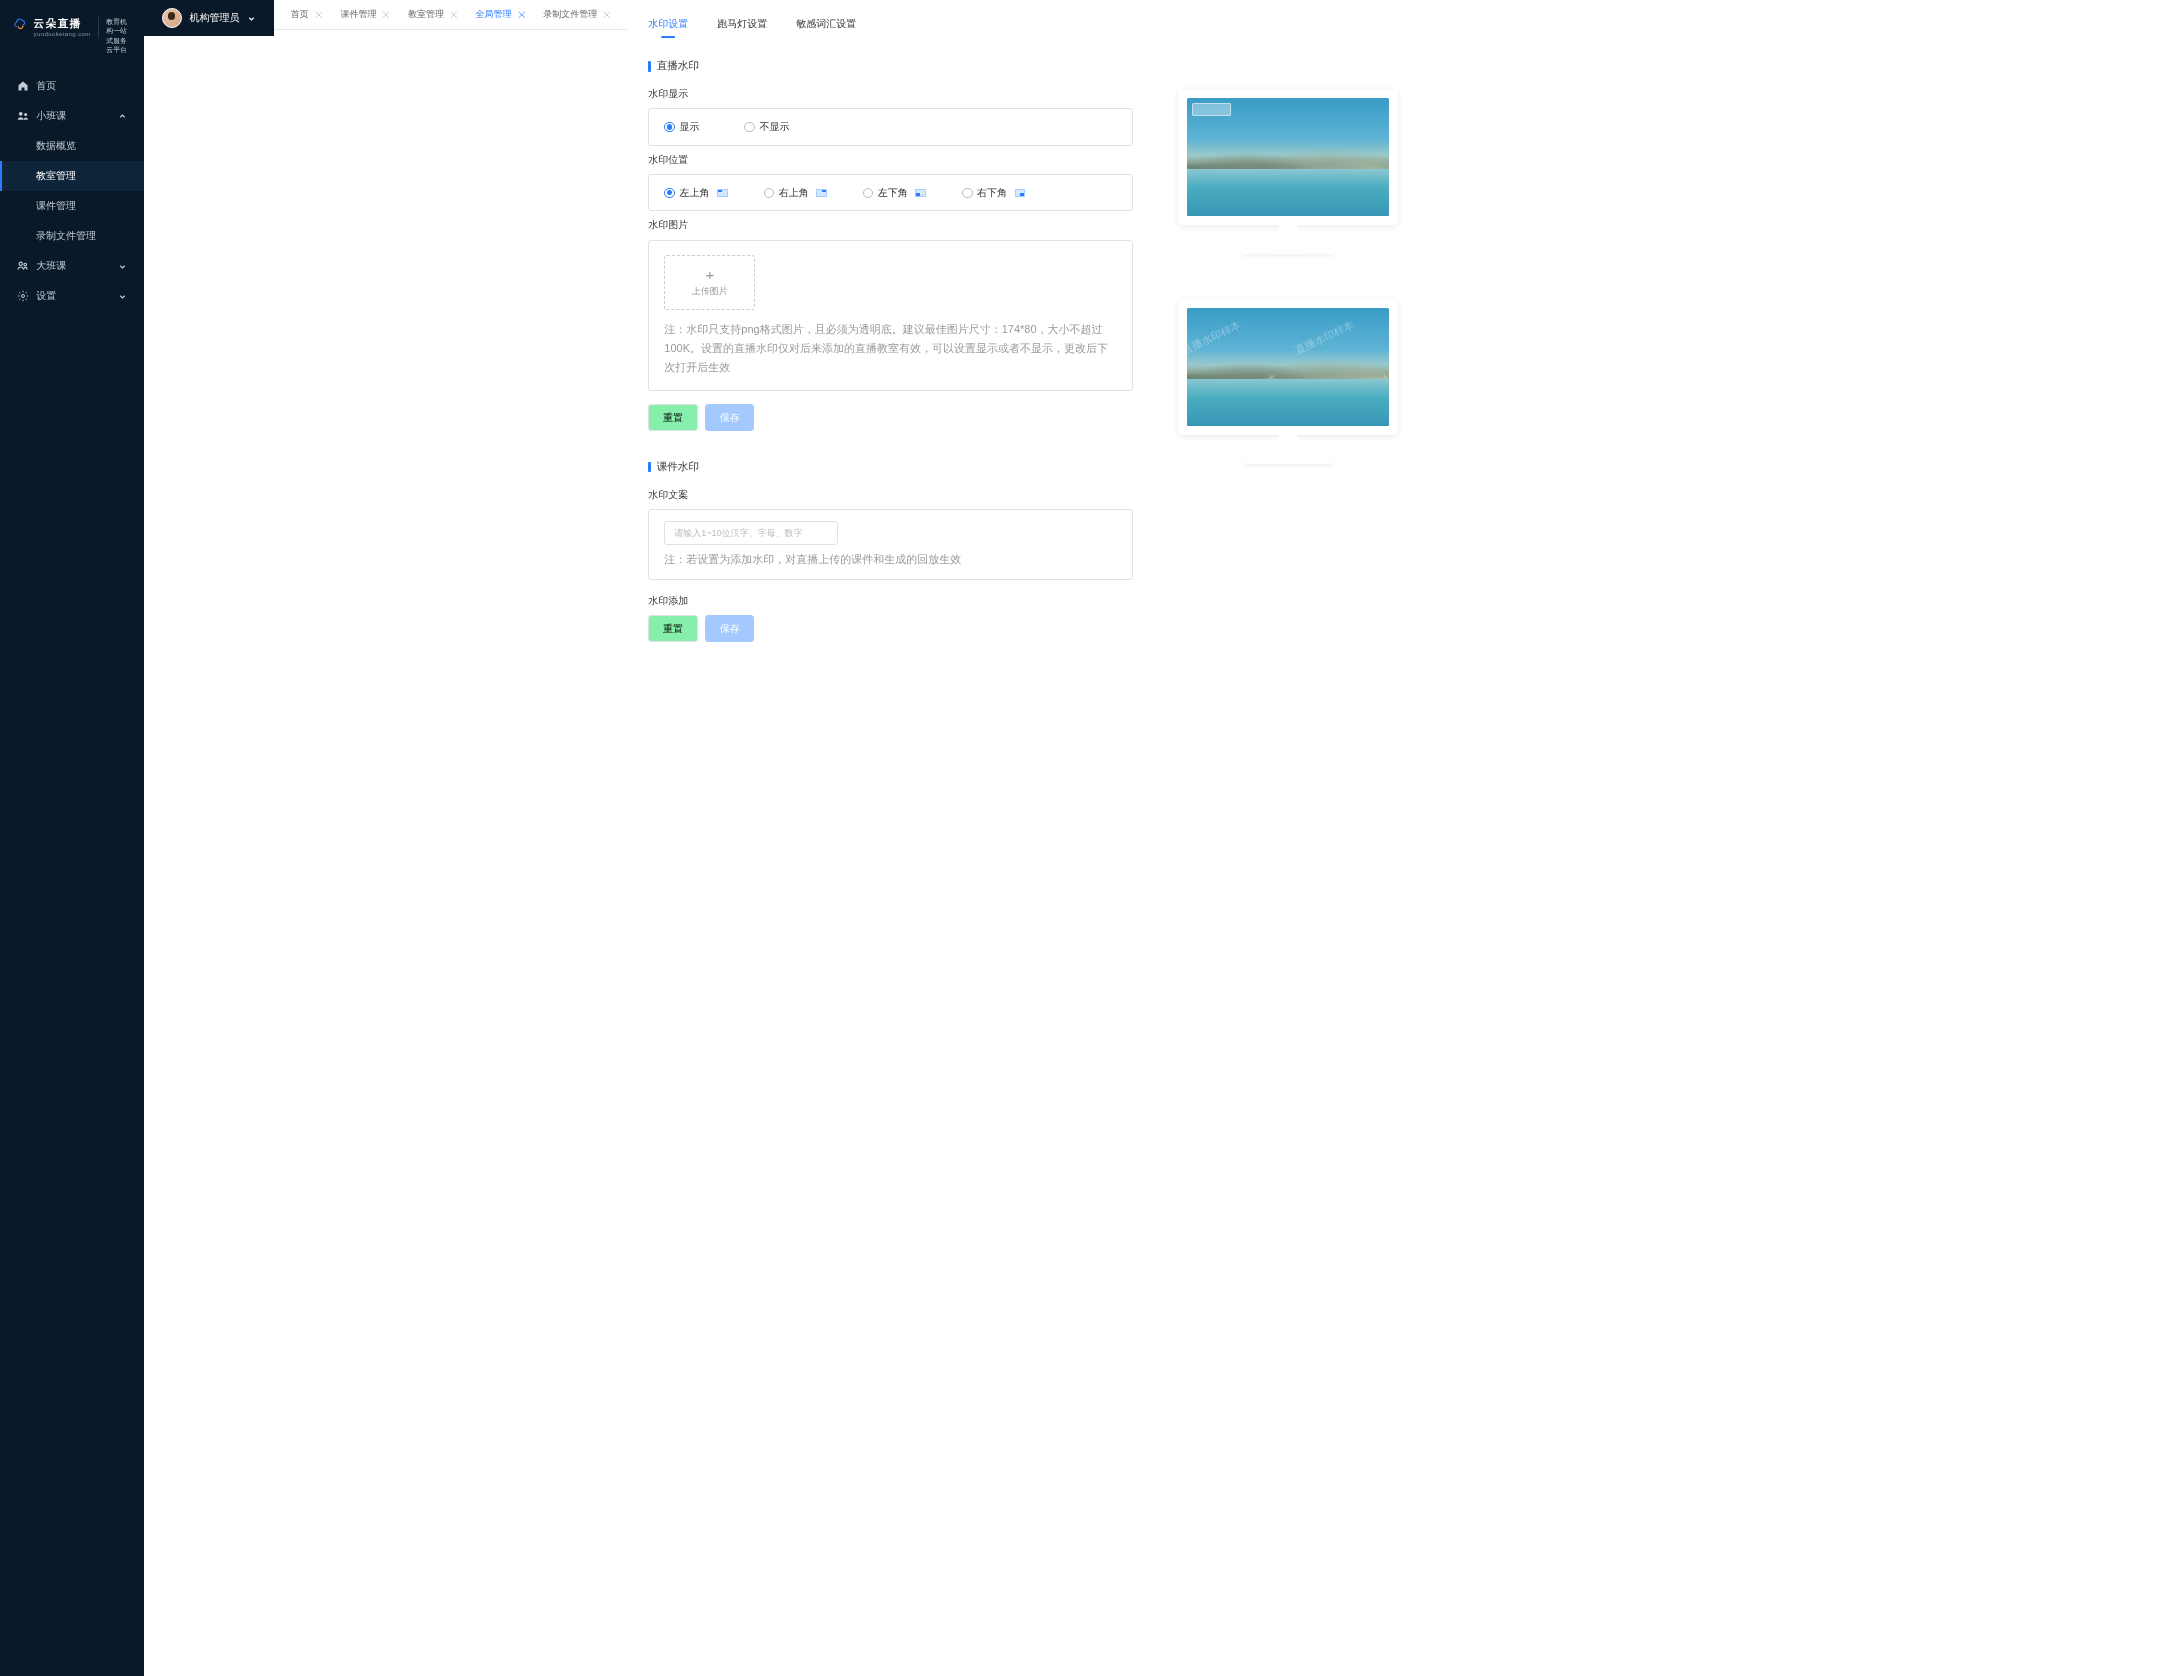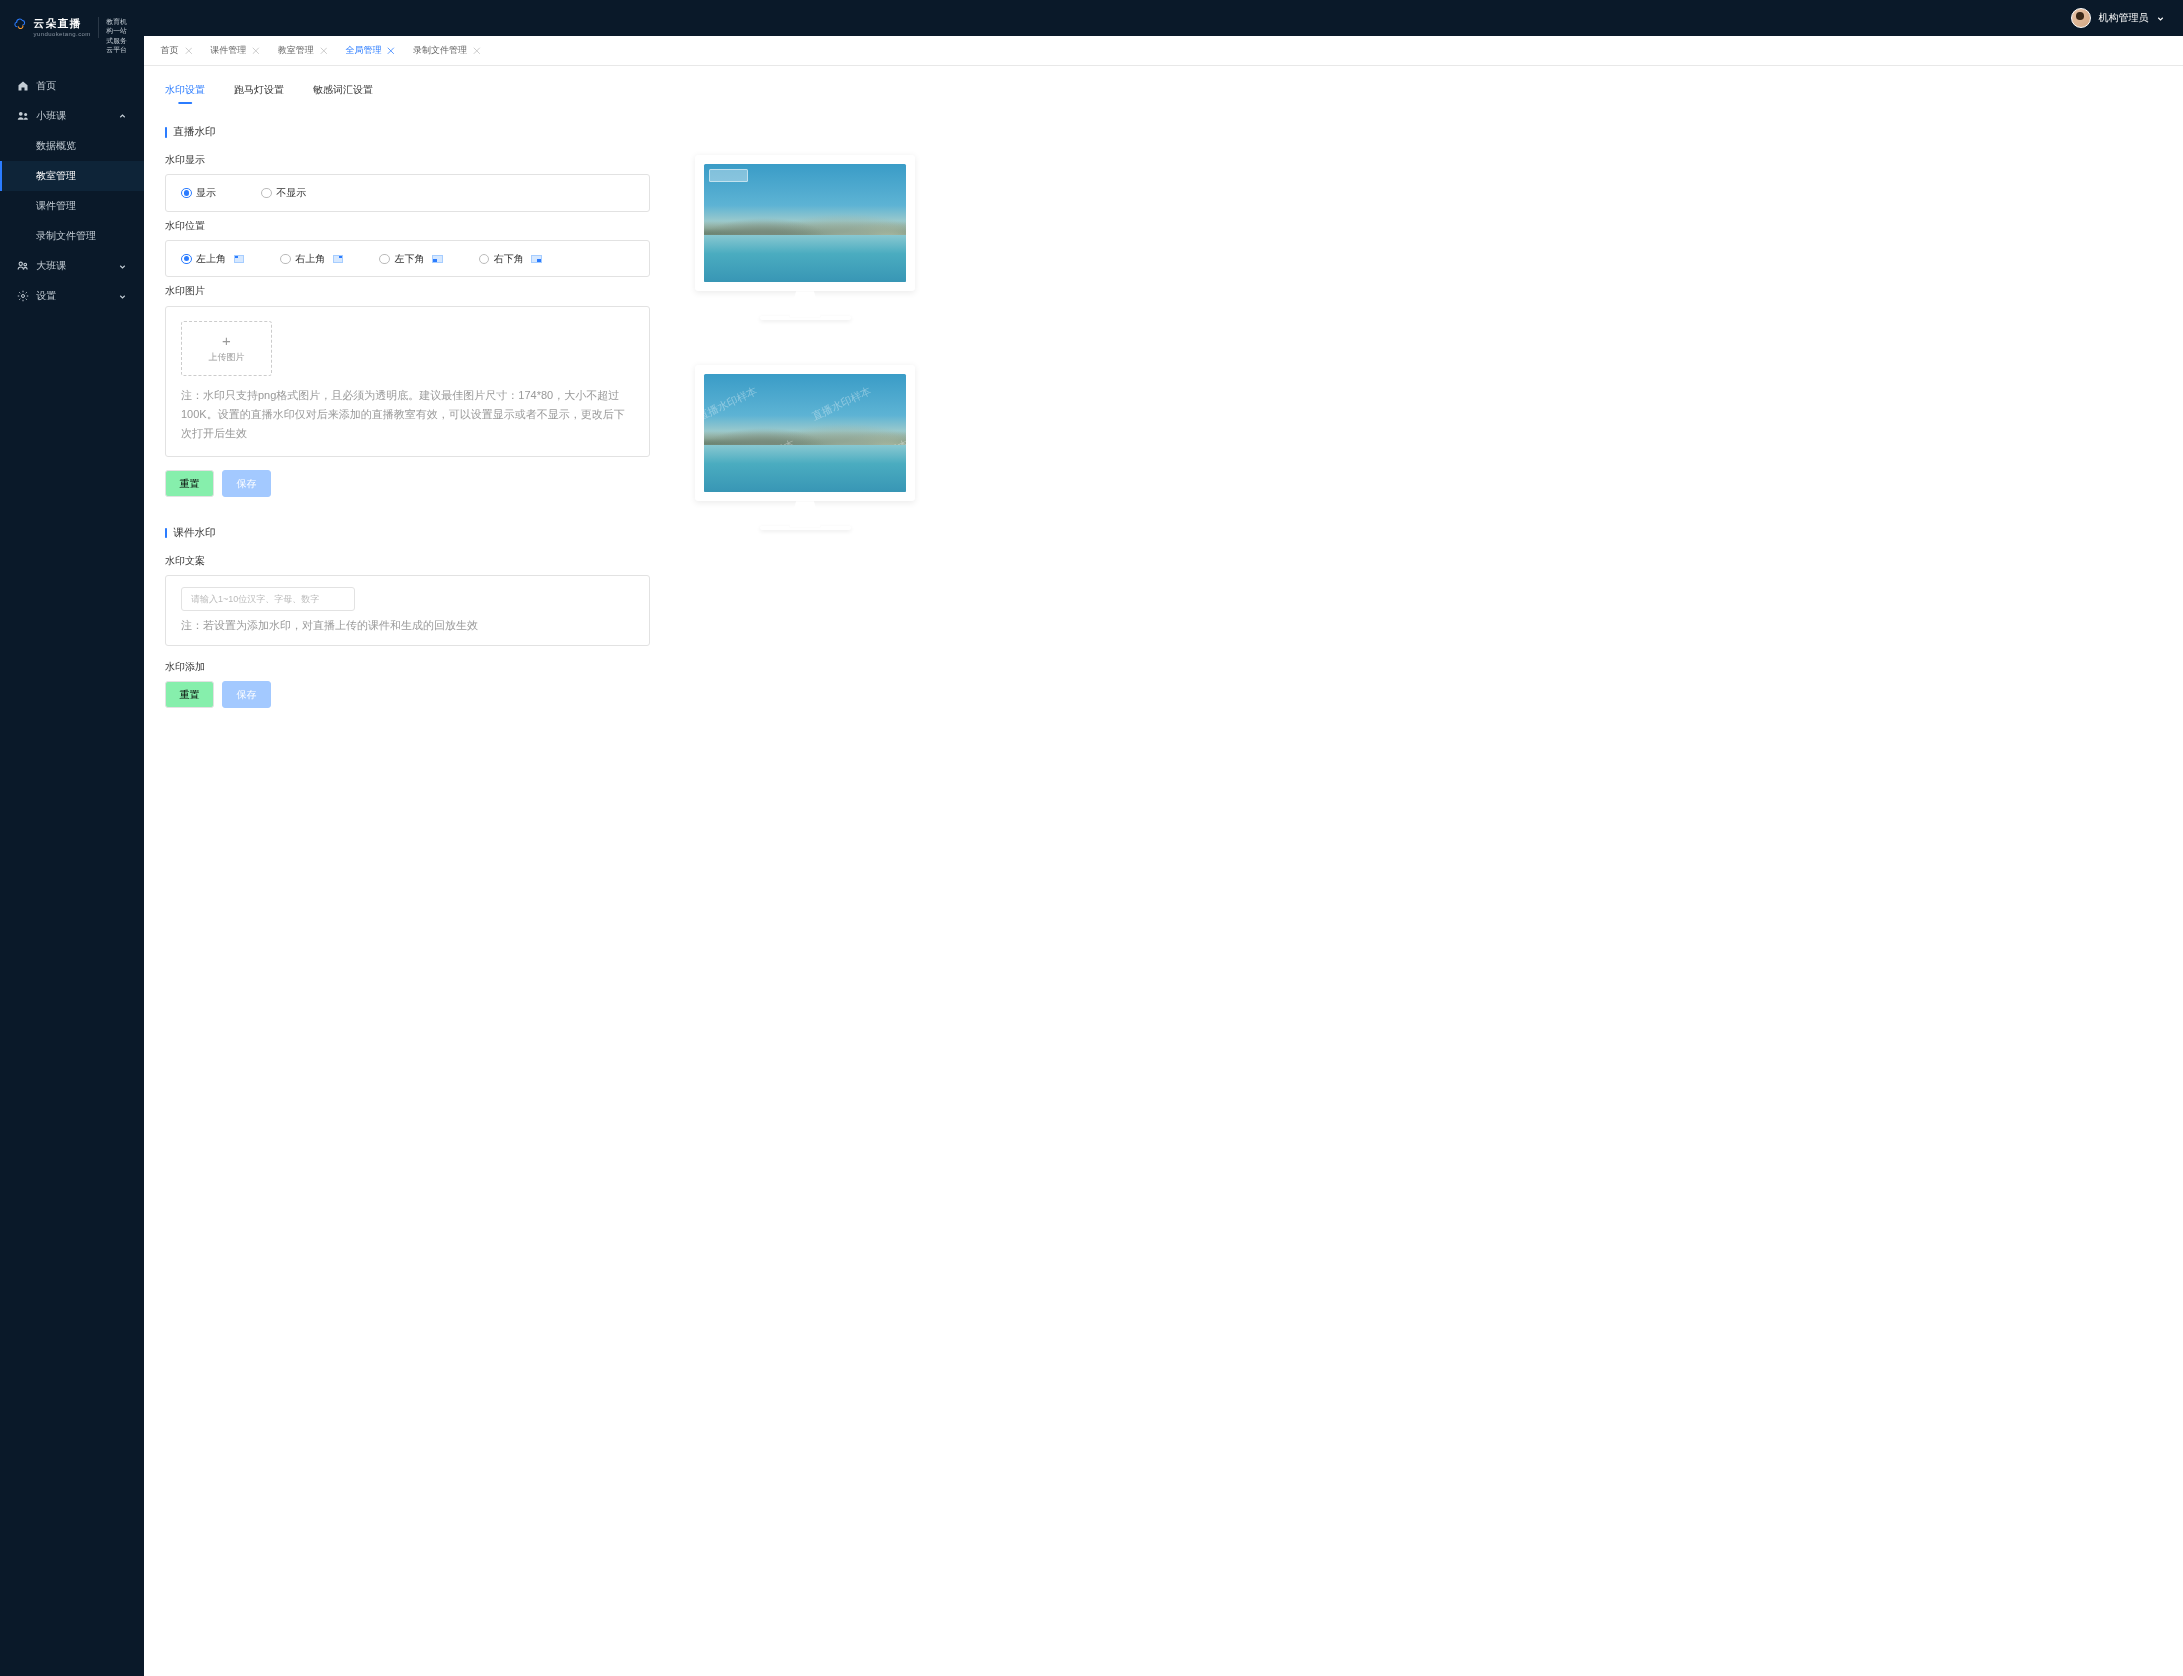--- a/index.html
+++ b/index.html
@@ -17,21 +17,21 @@
 .logo-slogan{color:#c4cdd5;font-size:6.8px;line-height:1.4}
 .nav{flex:1}
 .nav-item{display:flex;align-items:center;padding:0 16.7px;height:30px;gap:7.6px;cursor:pointer;color:#c4cdd5;position:relative}
 .nav-item.active{background:#0e2438;color:#fff}
 .nav-item.active::before{content:"";position:absolute;left:0;top:0;bottom:0;width:2.3px;background:#2b7cff}
 .nav-item.sub{padding-left:36px}
 .nav-icon{width:12px;height:12px;flex-shrink:0}
 .nav-chevron{margin-left:auto;width:9px;height:9px}
 
 
-.main{flex:1;display:flex;flex-direction:column;background:#fff;overflow:hidden}
+.main{flex:1;display:flex;flex-direction:row;background:#fff;overflow:hidden}
 .topbar{height:36px;background:#0a1929;display:flex;align-items:center;justify-content:flex-end;padding:0 18px;gap:7.6px}
 .avatar{width:20px;height:20px;border-radius:50%;background:linear-gradient(135deg,#e8c4a8,#d4a884);border:1.5px solid #fff;position:relative;overflow:hidden}
 .avatar::after{content:"";position:absolute;top:3px;left:4.5px;width:7.6px;height:7.6px;border-radius:50%;background:#3a2818}
 .user-name{color:#fff;font-size:10px}
 .user-chevron{color:#fff;width:9px;height:9px}
 
 
 .tabsbar{height:30px;border-bottom:0.8px solid #e8e8e8;display:flex;align-items:center;padding:0 13.6px;gap:12px}
 .tab-item{display:flex;align-items:center;gap:6px;font-size:9px;color:#666;cursor:pointer;padding:0 3px}
 .tab-item.active{color:#2b7cff}

